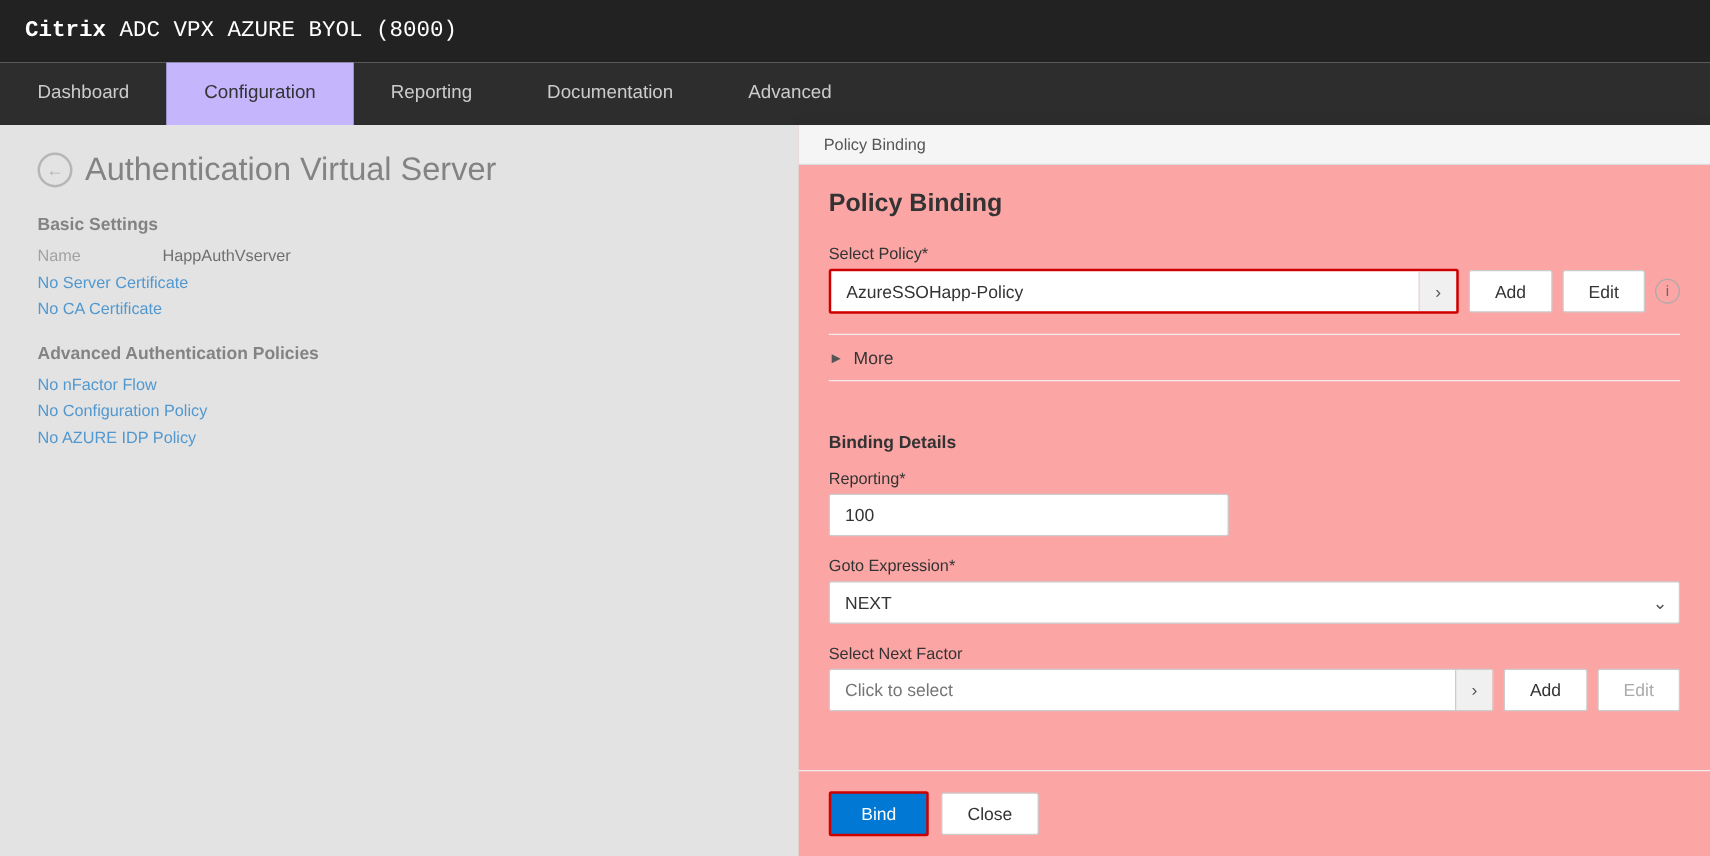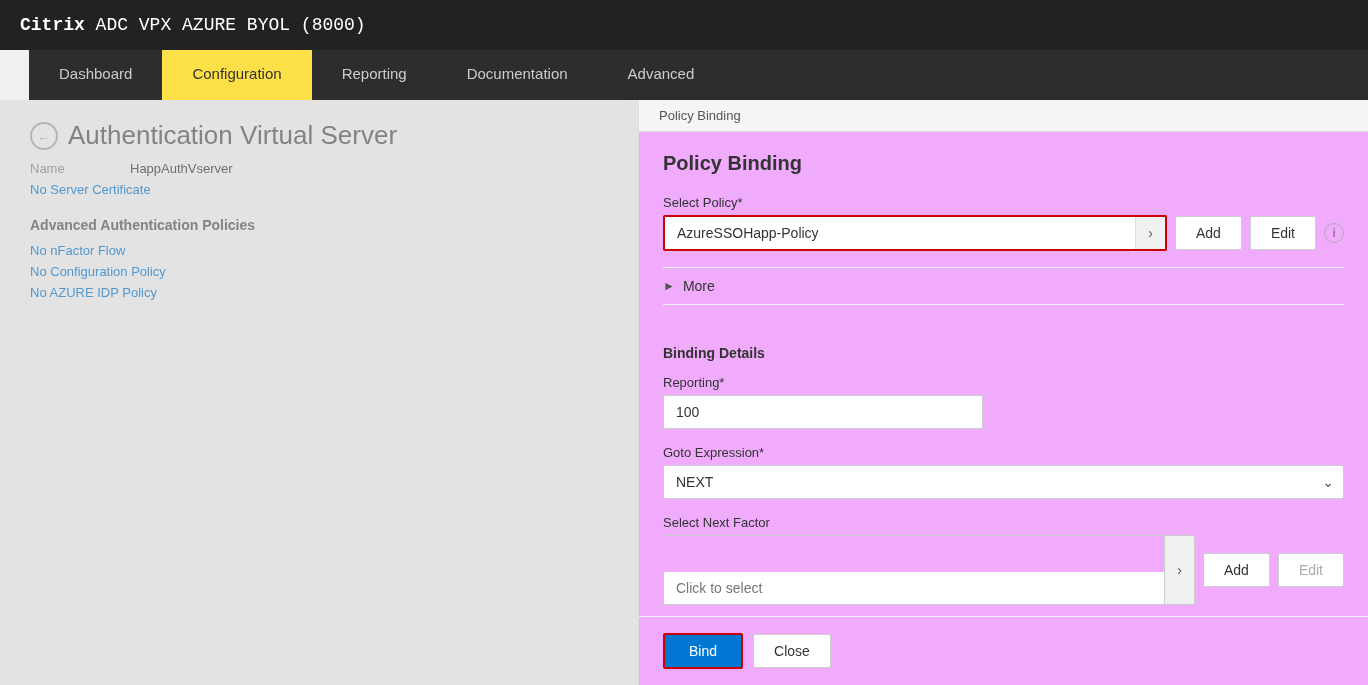--- a/index.html
+++ b/index.html
@@ -24,33 +24,32 @@
       font-weight: bold;
       color: white;
     }
 
     
     .nav {
       background: #2d2d2d;
       height: 50px;
       display: flex;
       align-items: stretch;
-      margin-left: 29px;
     }
     .nav-item {
       color: #ccc;
       padding: 0 30px;
       display: flex;
       align-items: center;
       cursor: pointer;
       font-size: 15px;
       border-bottom: 3px solid transparent;
     }
     .nav-item.active {
-      background: #fde047;
+      background: #c4b5fd;
       color: #333;
       border-bottom: 3px solid transparent;
     }
 
     
     .main-container {
       display: flex;
       height: calc(685px - 100px);
       position: relative;
     }
@@ -118,21 +117,21 @@
       font-size: 13px;
       margin-bottom: 6px;
     }
     .no-prefix {
       color: #0078d4;
     }
 
     
     .right-panel {
       width: 730px;
-      background: #f0abfc;
+      background: #fca5a5;
       border-left: 1px solid #ddd;
       display: flex;
       flex-direction: column;
       box-shadow: -3px 0 10px rgba(0,0,0,0.1);
     }
     .panel-header {
       background: #f5f5f5;
       padding: 8px 20px;
       border-bottom: 1px solid #ddd;
       font-size: 13px;
@@ -196,21 +195,20 @@
       display: flex;
       align-items: stretch;
     }
     .input-normal input {
       flex: 1;
       border: none;
       padding: 8px 12px;
       font-size: 14px;
       outline: none;
       color: #333;
-      margin-top: 36px;
     }
     .input-normal .input-arrow-btn {
       background: #f0f0f0;
       border-left: 1px solid #ccc;
     }
 
     .btn {
       padding: 8px 20px;
       border: 1px solid #ccc;
       background: white;
@@ -330,28 +328,33 @@
 </div>
 
 <div class="main-container">
 
   <div class="left-panel">
     <div class="back-btn">
       <div class="back-arrow">←</div>
       <h1 class="page-title">Authentication Virtual Server</h1>
     </div>
 
+    <div class="section-title">Basic Settings</div>
     <div class="label-row">
       <span class="label-key">Name</span>
       <span class="label-value">HappAuthVserver</span>
     </div>
 
     <div class="link-text">
       <span class="no-prefix">No</span>
       <span> Server Certificate</span>
+    </div>
+    <div class="link-text">
+      <span class="no-prefix">No</span>
+      <span> CA Certificate</span>
     </div>
 
     <div class="section-title">Advanced Authentication Policies</div>
     <div class="link-text">
       <span class="no-prefix">No</span>
       <span> nFactor Flow</span>
     </div>
     <div class="link-text">
       <span class="no-prefix">No</span>
       <span> Configuration Policy</span>

